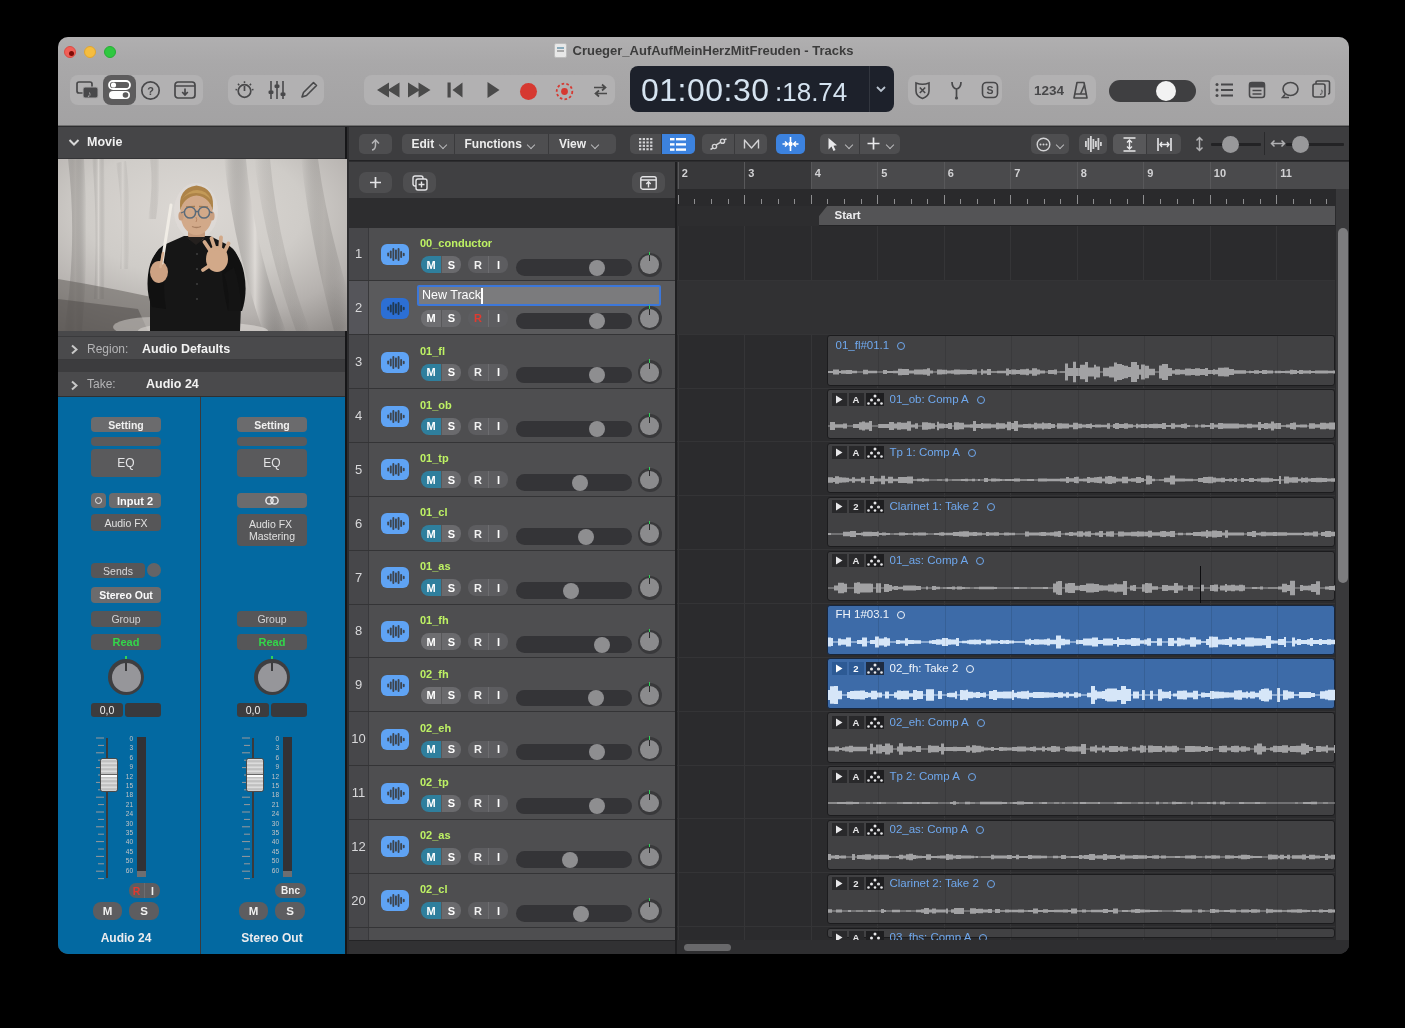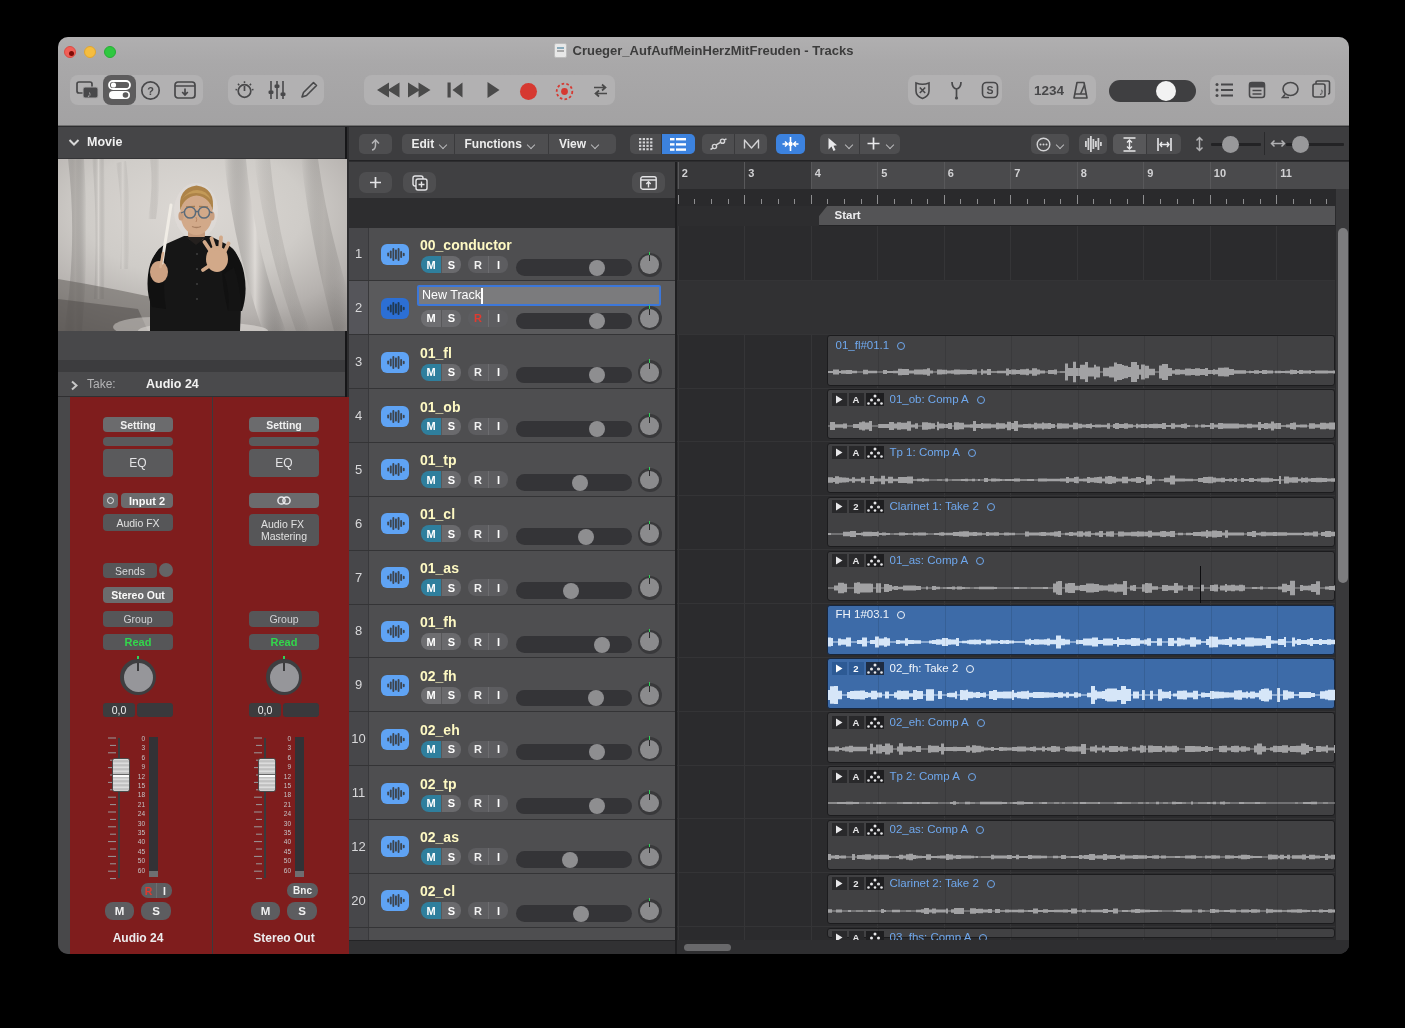--- a/index.html
+++ b/index.html
@@ -14,21 +14,21 @@
 #trackspanel{position:absolute;left:291px;top:90px;right:0;bottom:0;background:#2d2d2f}
 #ttoolbar{position:absolute;left:0;top:0;width:100%;height:34px;background:#3d3d3f;border-bottom:1px solid #232325}
 .tbtn{position:absolute;top:7px;height:20px;background:#4e4e50;border-radius:5px;color:#e8e8e8;font-size:12px}
 .tseg{position:absolute;top:0;height:100%;border-right:1px solid #3a3a3c;display:flex;align-items:center;padding-left:10px;color:#ececec;font-size:12px;font-weight:bold}
 .chev{display:inline-block;width:7px;height:7px;margin-left:6px;position:relative}
 .chev:before{content:"";position:absolute;left:0;top:1px;width:5px;height:5px;border-right:1.6px solid #b8b8ba;border-bottom:1.6px solid #b8b8ba;transform:rotate(45deg)}
 .hdrbtn{position:absolute;background:#4e4e50;border-radius:7px}
 .trow{position:absolute;left:0;width:325.5px;border-bottom:1px solid #343436}
 .tnum{position:absolute;left:0;top:0;width:20px;height:100%;background:#47474a;border-right:1px solid #39393c;color:#d8d8da;font-size:13px;display:flex;align-items:center;justify-content:center}
 .ticon{position:absolute;left:32px;top:16.5px;width:28px;height:21px;border-radius:6px;background:#5fa3f4}
-.tname{position:absolute;left:71px;top:9.5px;font-size:14px;color:#fef9c3;font-weight:bold}
+.tname{position:absolute;left:71px;top:9.5px;font-size:11px;color:#bef264;font-weight:bold}
 .msri{position:absolute;top:28.5px;height:17px;border-radius:8px;overflow:hidden;display:flex}
 .msri div{width:20px;height:17px;display:flex;align-items:center;justify-content:center;font-size:11px;font-weight:bold;color:#fff}
 .vslider{position:absolute;top:31.5px;left:166.5px;width:116px;height:16.5px;background:#343437;border-radius:8.5px}
 .vthumb{position:absolute;top:0.5px;width:16px;height:16px;border-radius:50%;background:#8e8e90}
 .pan{position:absolute;left:288.5px;top:25px;width:24px;height:24px;border-radius:50%;background:#39393b}
 .pan:after{content:"";position:absolute;left:2.7px;top:2.7px;width:18.6px;height:18.6px;border-radius:50%;background:#8b8b8d}
 .region{position:absolute;border-radius:3px;border:1px solid #1c1c1e}
 .rname{position:absolute;top:2.5px;font-size:11.5px;color:#6fa8ee;white-space:nowrap}
 .rcirc{display:inline-block;width:8px;height:8px;border:1.5px solid #6fa8ee;border-radius:50%;vertical-align:-1px;margin-left:8px}
 .takebox{position:absolute;top:2.5px;width:15px;height:13px;display:flex;align-items:center;justify-content:center;font-size:9.5px;font-weight:bold}
@@ -104,20 +104,28 @@
       </svg>
       <div class="ab" style="left:462px;top:45.5px;width:17px;height:17px;border-radius:50%;background:#d63931"></div>
       <svg class="ic" style="left:497px;top:44.5px" width="19" height="19" viewBox="0 0 19 19">
 <circle cx="9.5" cy="9.5" r="7.8" fill="none" stroke="#d63931" stroke-width="1.8" stroke-dasharray="2.6 2.2"></circle>
 <circle cx="9.5" cy="9.5" r="3.4" fill="#d63931"></circle>
       </svg>
       <svg class="ic" style="left:533px;top:44px" width="19" height="19" viewBox="0 0 19 19">
 <path d="M3 6.5 L13.5 6.5 M11 3.5 L14.5 6.5 L11 9.5" stroke="#4a4a4a" stroke-width="1.7" fill="none"></path>
 <path d="M16 12.5 L5.5 12.5 M8 9.5 L4.5 12.5 L8 15.5" stroke="#4a4a4a" stroke-width="1.7" fill="none"></path>
       </svg>
+      <div id="lcd">
+<span style="position:absolute;left:11px;top:6px;font-size:32px;letter-spacing:0.5px">01:00:30</span>
+<span style="position:absolute;left:145px;top:11px;font-size:26px">:18.74</span>
+<span style="position:absolute;right:24px;top:0;bottom:0;width:1px;background:#32363f"></span>
+<svg style="position:absolute;right:7px;top:19px" width="12" height="8" viewBox="0 0 12 8">
+          <path d="M2 2 L6 6 L10 2" stroke="#b9c3cf" stroke-width="1.8" fill="none"></path>
+        </svg>
+</div>
       <div class="pill" style="left:850px;width:94px"></div>
       <svg class="ic" style="left:856px;top:44px" width="17" height="19" viewBox="0 0 17 19">
 <path d="M2 2 Q8.5 4.5 15 2 L15 10 Q15 15 8.5 17.5 Q2 15 2 10 Z" fill="none" stroke="#48484a" stroke-width="1.6"></path>
 <path d="M5.8 6.5 L11.2 12 M11.2 6.5 L5.8 12" stroke="#48484a" stroke-width="1.6"></path>
       </svg>
       <svg class="ic" style="left:890px;top:43px" width="17" height="21" viewBox="0 0 17 21">
 <path d="M4 2 Q4 8 8.5 9 Q13 8 13 2 M8.5 9 L8.5 17" stroke="#48484a" stroke-width="1.7" fill="none"></path>
 <circle cx="8.5" cy="18" r="1.6" fill="#48484a"></circle>
       </svg>
       <svg class="ic" style="left:923px;top:44px" width="18" height="18" viewBox="0 0 18 18">
@@ -233,29 +241,36 @@
 <line x1="102.5" y1="108" x2="105" y2="94" stroke="#d8b091" stroke-width="2.6" stroke-linecap="round"></line>
 
 <ellipse cx="159" cy="100" rx="11" ry="13" fill="#d2a989"></ellipse>
 <path d="M152.5 92 L146.5 83 M157 90 L153.5 79.5 M162 90 L163 78.5 M166.5 93 L170.5 84.5 M151 107 L145 111" stroke="#d2a989" stroke-width="3.8" stroke-linecap="round"></path>
 
 <circle cx="139" cy="95" r="1.1" fill="#3c3c3c"></circle>
           <circle cx="139" cy="110" r="1.1" fill="#3c3c3c"></circle>
 <circle cx="139" cy="125" r="1.1" fill="#3c3c3c"></circle>
           <circle cx="139" cy="140" r="1.1" fill="#3c3c3c"></circle>
 </svg></div>
+      <div class="shead" style="top:209px;height:24px;background:#4a4a4c;border-top:1px solid #3a3a3c;border-bottom:1px solid #3a3a3c">
+        <svg style="position:absolute;left:12px;top:7px" width="8" height="11" viewBox="0 0 8 11">
+          <path d="M2 1.5 L6.5 5.5 L2 9.5" stroke="#c8c8c8" stroke-width="2" fill="none"></path>
+        </svg>
+        <span style="position:absolute;left:29px;top:5px;font-size:12px;color:#b4b4b6">Region:</span>
+        <span style="position:absolute;left:84px;top:4.5px;font-size:12.5px;font-weight:bold;color:#f2f2f2">Audio Defaults</span>
+      </div>
       <div class="ab" style="left:0;top:233px;width:100%;height:12px;background:#3c3c3e"></div>
       <div class="shead" style="top:245px;height:25px;background:#4a4a4c;border-bottom:1px solid #303032">
         <svg style="position:absolute;left:12px;top:8px" width="8" height="11" viewBox="0 0 8 11">
           <path d="M2 1.5 L6.5 5.5 L2 9.5" stroke="#c8c8c8" stroke-width="2" fill="none"></path>
         </svg>
         <span style="position:absolute;left:29px;top:5px;font-size:12px;color:#b4b4b6">Take:</span>
         <span style="position:absolute;left:88px;top:4.5px;font-size:12.5px;font-weight:bold;color:#f2f2f2">Audio 24</span>
       </div>
-      <div class="ab" style="left:12px;top:270px;width:100%;bottom:0;background:#7f1d1d">
+      <div class="ab" style="left:0;top:270px;width:100%;bottom:0;background:#0369a1">
         <div class="ab" style="left:142px;top:0;bottom:0;width:1px;background:#3a3a3c"></div>
         <div class="sbtn" style="left:33px;top:20px;width:70px;height:15px;background:#6b6b6d;font-size:10.5px;color:#f0f0f0;font-weight:bold;border-radius:4px">Setting</div>
         <div class="sbtn" style="left:33px;top:40px;width:70px;height:9px;background:#5a5a5c;font-size:10.5px;color:#f0f0f0;font-weight:normal;border-radius:4px"></div>
         <div class="sbtn" style="left:33px;top:52px;width:70px;height:28px;background:#5a5a5c;font-size:12px;color:#e4e4e6;font-weight:normal;border-radius:4px">EQ</div>
         <div class="sbtn" style="left:33px;top:96px;width:15px;height:15px;background:#6b6b6d;border-radius:4px">
           <span style="width:7px;height:7px;border:1.6px solid #e8e8ea;border-radius:50%;display:inline-block"></span>
         </div>
         <div class="sbtn" style="left:51px;top:96px;width:52px;height:15px;background:#6b6b6d;font-size:11px;color:#fafafa;font-weight:bold;border-radius:4px">Input 2</div>
         <div class="sbtn" style="left:33px;top:117px;width:70px;height:17px;background:#565658;font-size:10.5px;color:#e0e0e0;font-weight:normal;border-radius:4px">Audio FX</div>
         <div class="sbtn" style="left:33px;top:166px;width:54px;height:15px;background:#565658;font-size:10.5px;color:#d8d8da;font-weight:normal;border-radius:4px">Sends</div>

